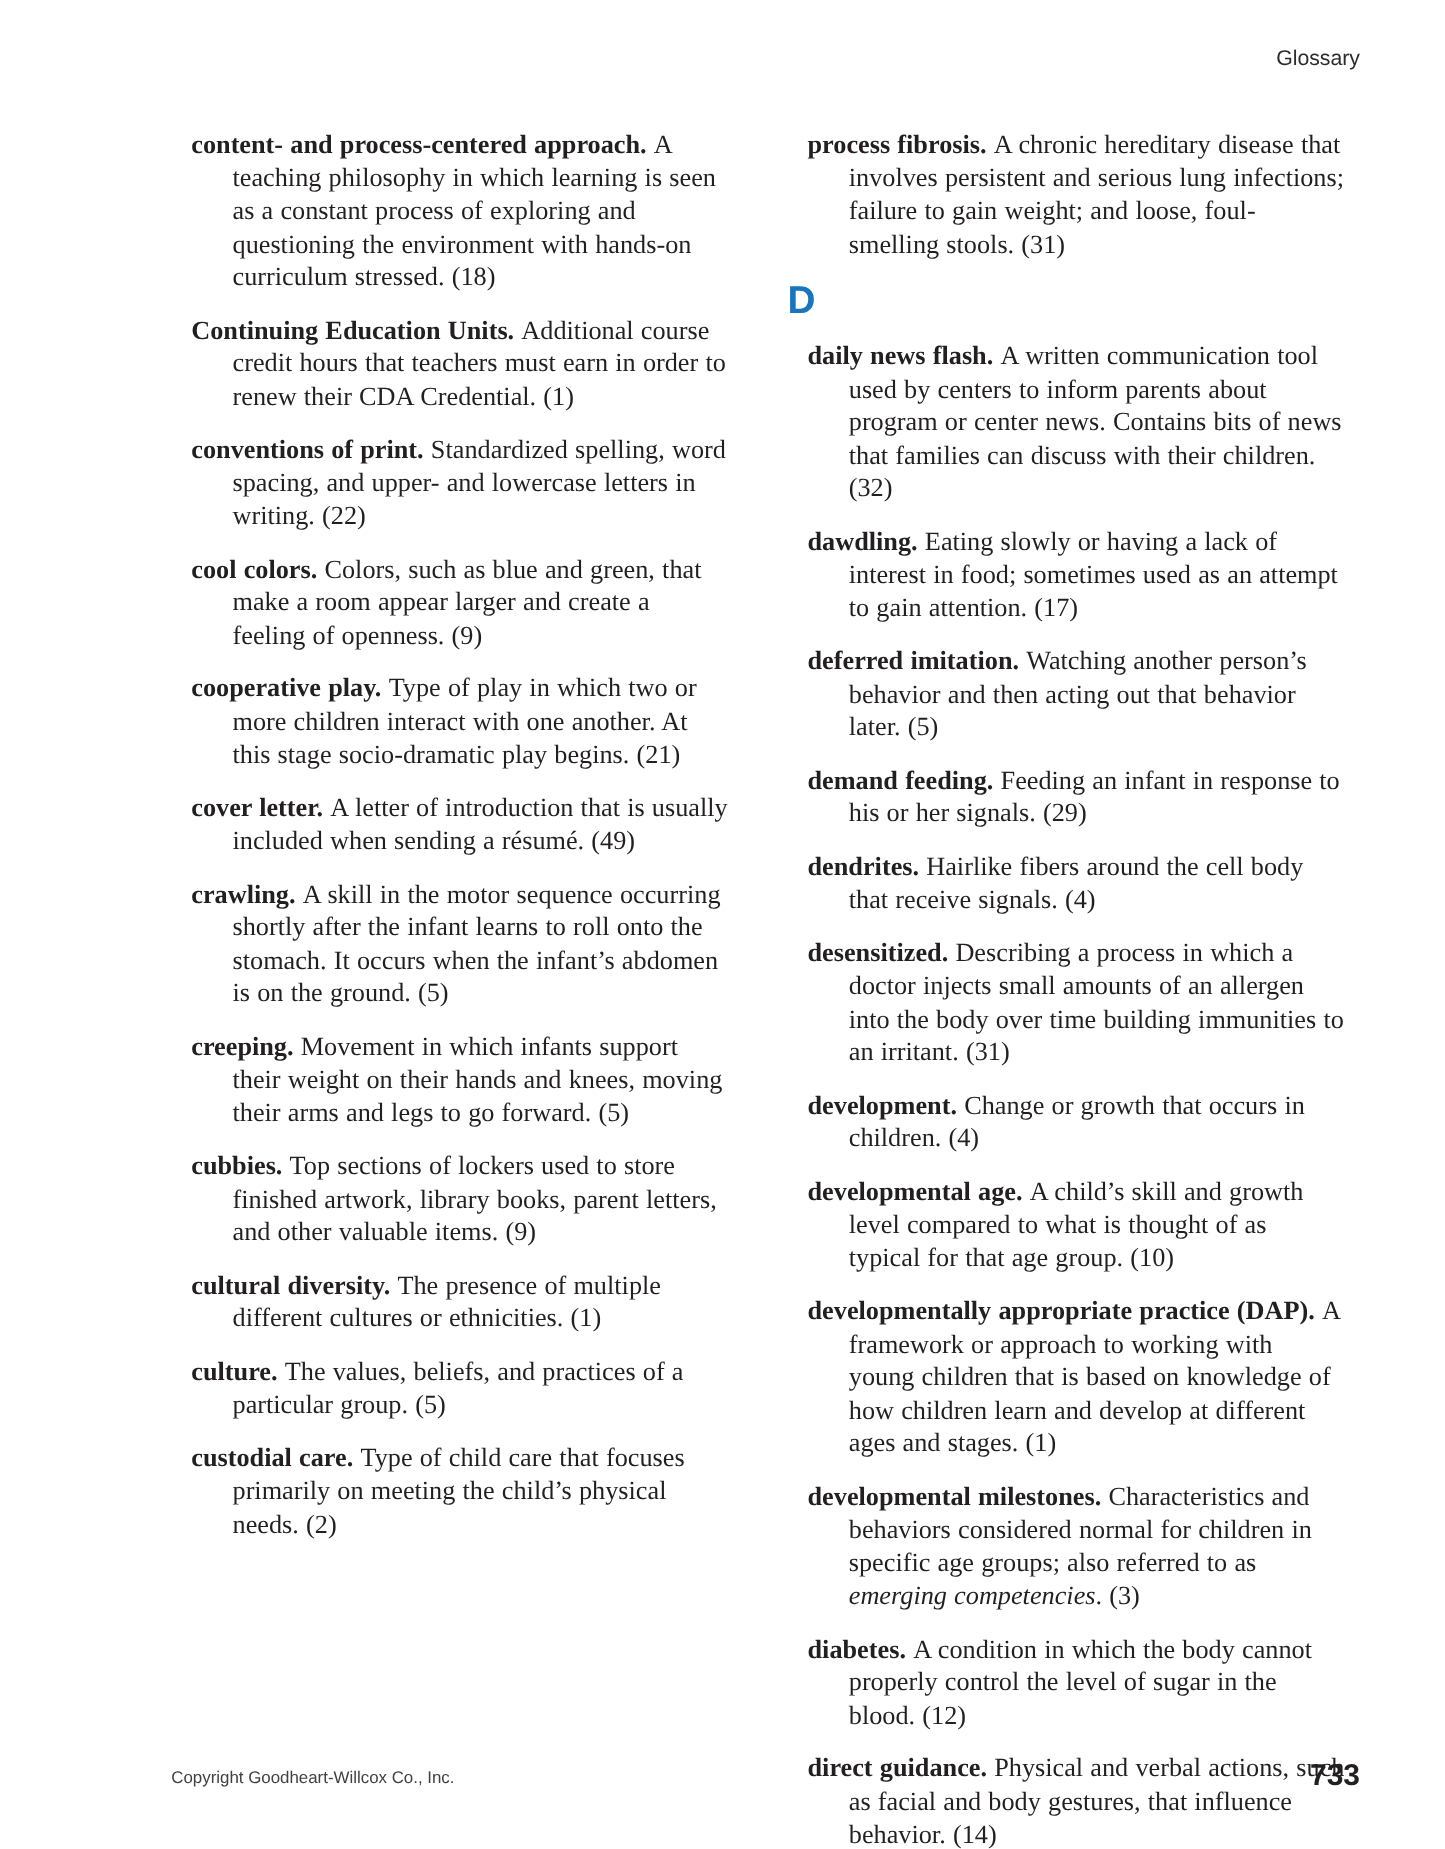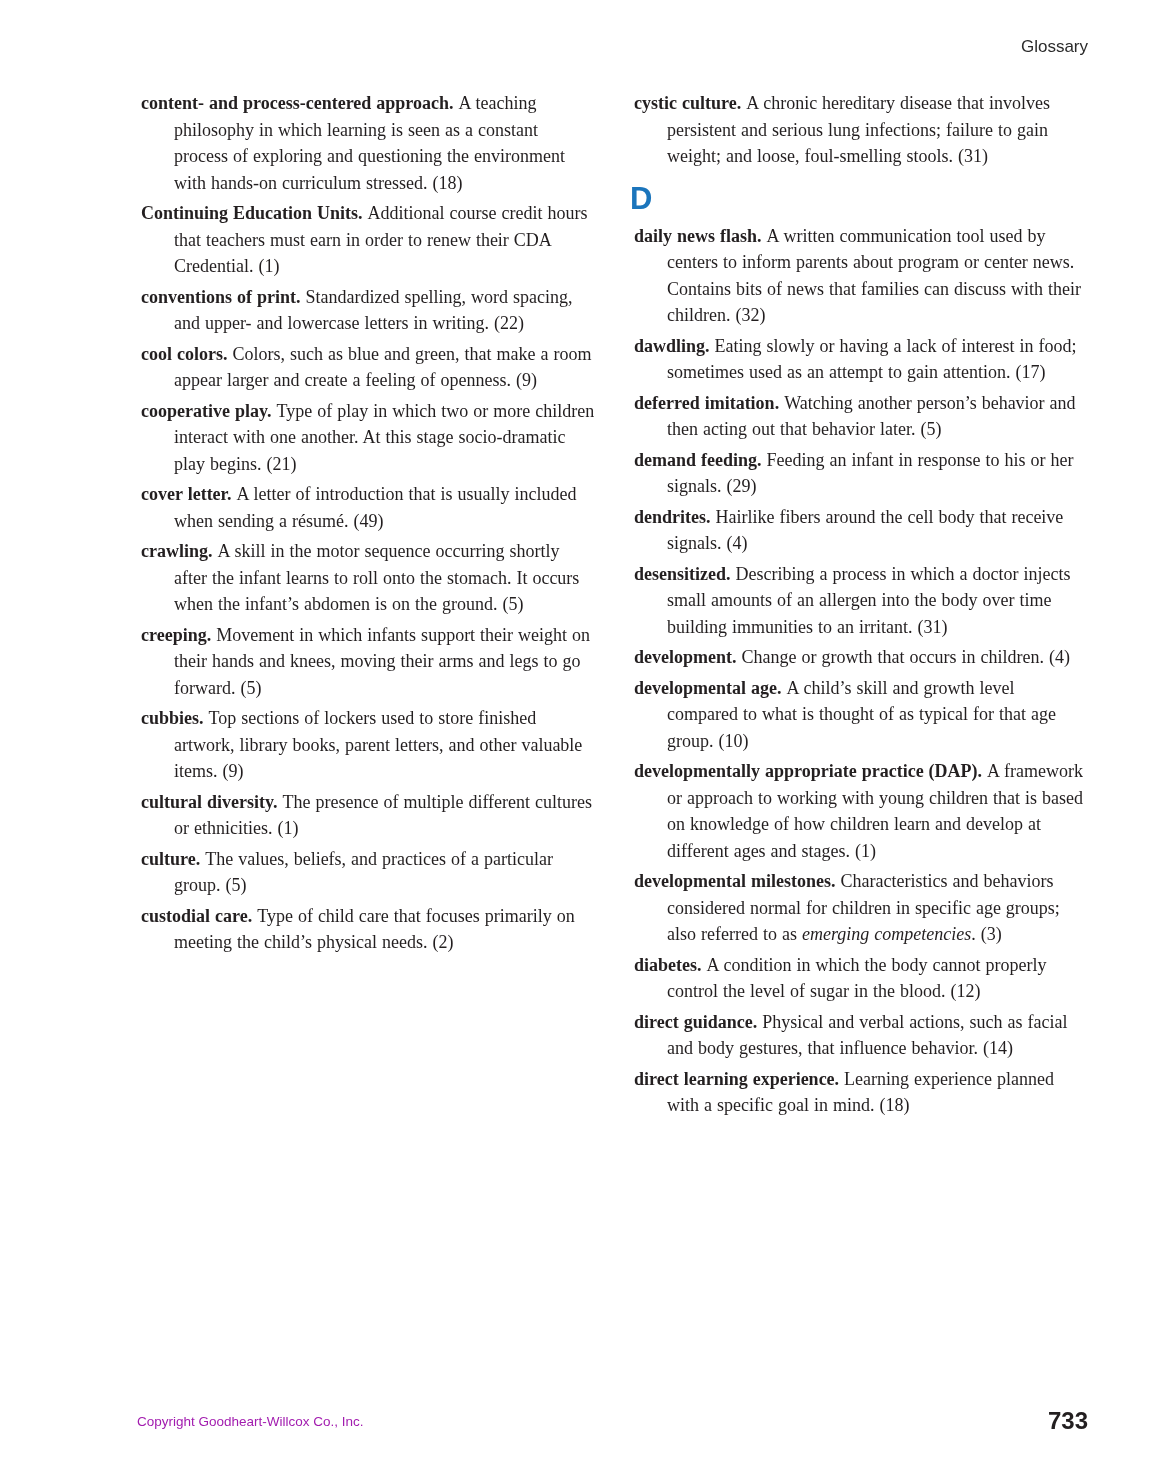--- a/index.html
+++ b/index.html
@@ -21,43 +21,43 @@
     color: #2b2b2b;
   }
   .col {
     position: absolute;
     top: 86px;
     width: 462px;
   }
   .col-left  { left: 137px; }
   .col-right { left: 630px; }
   .entry {
-    margin: 4px;
+    margin: 16px;
     padding-left: 33px;
     text-indent: -33px;
-    font-size: 18px;
+    font-size: 21px;
     line-height: 26.5px;
     word-spacing: 0.5px;
   }
   .term { font-weight: bold; }
   .ital { font-style: italic; }
   .section-letter {
     margin: 13px 0 9px 0;
     font-family: "Liberation Sans", sans-serif;
     font-weight: bold;
     font-size: 31px;
     line-height: 31px;
   }
   .footer-copyright {
     position: absolute;
     left: 137px;
     top: 1414px;
     font-family: "Liberation Sans", sans-serif;
     font-size: 13.5px;
-    color: #a21caf;
+    color: #404040;
   }
   .footer-page-number {
     position: absolute;
     right: 68px;
     top: 1407px;
     font-family: "Liberation Sans", sans-serif;
     font-size: 24px;
     font-weight: bold;
     color: #231f20;
   }
@@ -79,21 +79,21 @@
       <p class="entry"><span class="term">crawling. </span><span>A skill in the motor sequence occurring shortly after the infant learns to roll onto the stomach. It occurs when the infant’s abdomen is on the ground. (5)</span></p>
       <p class="entry"><span class="term">creeping. </span><span>Movement in which infants support their weight on their hands and knees, moving their arms and legs to go forward. (5)</span></p>
       <p class="entry"><span class="term">cubbies. </span><span>Top sections of lockers used to store finished artwork, library books, parent letters, and other valuable items. (9)</span></p>
       <p class="entry"><span class="term">cultural diversity. </span><span>The presence of multiple different cultures or ethnicities. (1)</span></p>
       <p class="entry"><span class="term">culture. </span><span>The values, beliefs, and practices of a particular group. (5)</span></p>
       <p class="entry"><span class="term">custodial care. </span><span>Type of child care that focuses primarily on meeting the child’s physical needs. (2)</span></p>
     </div>
 
   <div class="col col-right">
     <div id="right-col-before">
-        <p class="entry"><span class="term">cystic culture. </span><span>A chronic hereditary disease that involves persistent and serious lung infections; failure to gain weight; and loose, foul-smelling stools. (31)</span></p>
+        <p class="entry"><span class="term">process fibrosis. </span><span>A chronic hereditary disease that involves persistent and serious lung infections; failure to gain weight; and loose, foul-smelling stools. (31)</span></p>
       </div>
     <h2 class="section-letter" id="section-letter" style="color: rgb(27, 117, 188);">D</h2>
     <div id="right-col-after">
         <p class="entry"><span class="term">daily news flash. </span><span>A written communication tool used by centers to inform parents about program or center news. Contains bits of news that families can discuss with their children. (32)</span></p>
         <p class="entry"><span class="term">dawdling. </span><span>Eating slowly or having a lack of interest in food; sometimes used as an attempt to gain attention. (17)</span></p>
         <p class="entry"><span class="term">deferred imitation. </span><span>Watching another person’s behavior and then acting out that behavior later. (5)</span></p>
         <p class="entry"><span class="term">demand feeding. </span><span>Feeding an infant in response to his or her signals. (29)</span></p>
         <p class="entry"><span class="term">dendrites. </span><span>Hairlike fibers around the cell body that receive signals. (4)</span></p>
         <p class="entry"><span class="term">desensitized. </span><span>Describing a process in which a doctor injects small amounts of an allergen into the body over time building immunities to an irritant. (31)</span></p>
         <p class="entry"><span class="term">development. </span><span>Change or growth that occurs in children. (4)</span></p>

